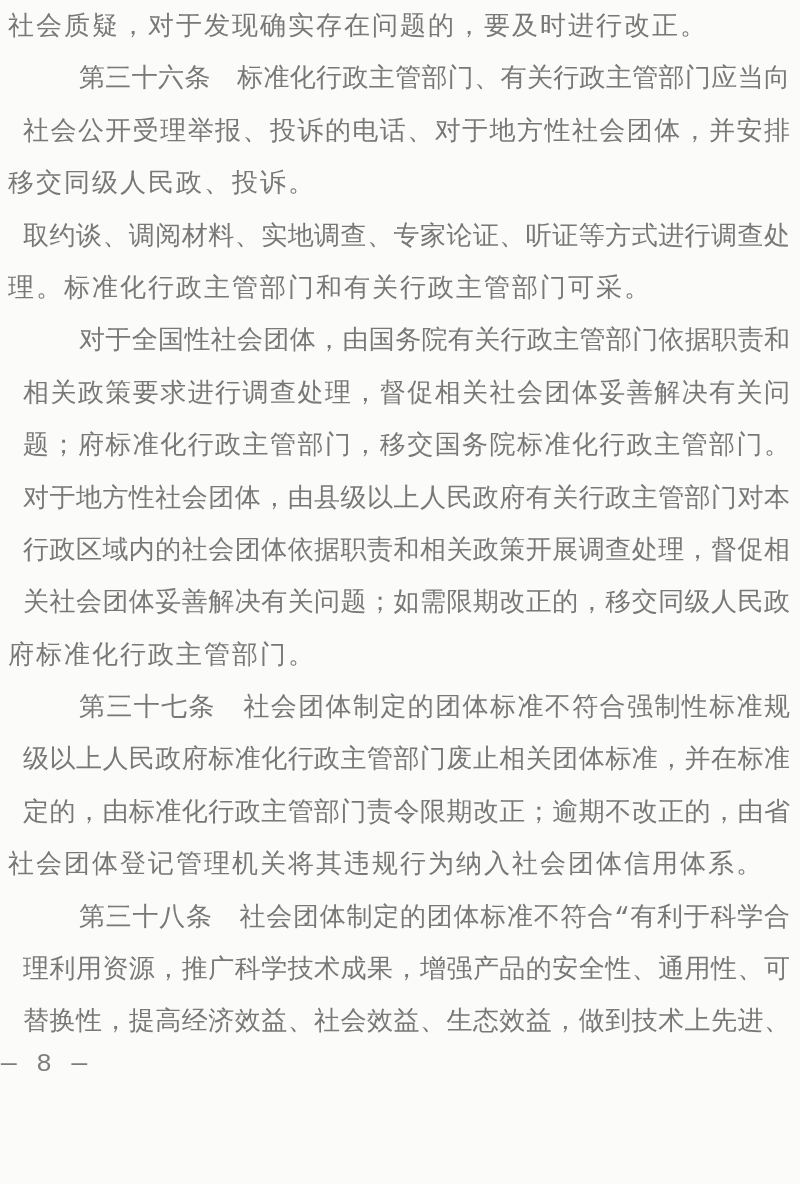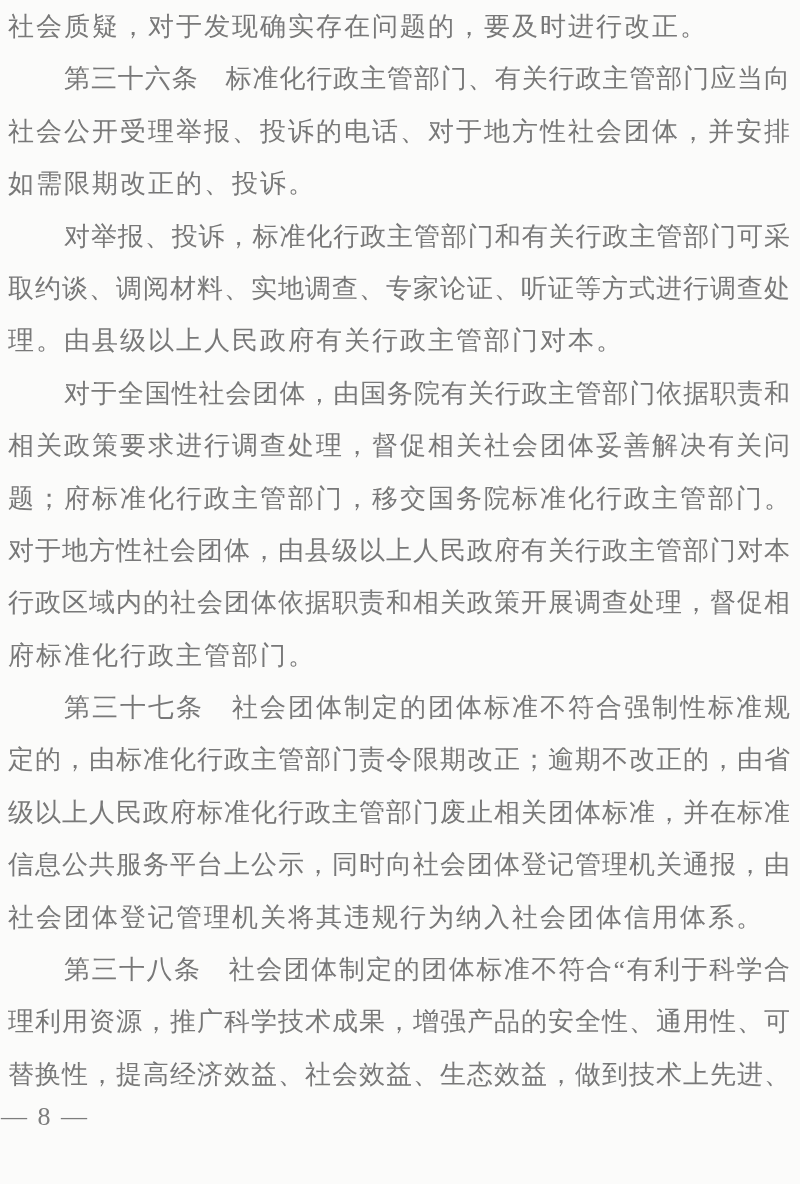--- a/index.html
+++ b/index.html
@@ -7,36 +7,37 @@
     padding: 0;
     background: #fbfbfa;
   }
   .page {
     position: relative;
     width: 800px;
     height: 1184px;
     box-sizing: border-box;
     padding: 1px 10px 4px 8px;
     background: #fbfbfa;
-    font-family: Liberation Serif, serif;
+    font-family: Liberation Mono, monospace;
     color: #787878;
     overflow: hidden;
   }
   .line {
     height: 52.4px;
     line-height: 52.4px;
     font-size: 26px;
     overflow: hidden;
     white-space: normal;
   }
   
   .j {
     text-align: justify;
     text-align-last: justify;
     text-justify: inter-character;
+    margin-left: 15px;
   }
   
   .ind {
     text-indent: 56px;
   }
   
   .short {
     letter-spacing: 2px;
   }
   .footer-line {
@@ -48,32 +49,31 @@
     color: #7d7d7d;
   }
 </style>
 </head>
 <body>
 
 <div class="page">
   <div class="line short">社会质疑，对于发现确实存在问题的，要及时进行改正。</div>
   <div class="line j ind">第三十六条　标准化行政主管部门、有关行政主管部门应当向</div>
   <div class="line j">社会公开受理举报、投诉的电话、对于地方性社会团体，并安排</div>
-  <div class="line short">如需限期改正的、投诉。</div>
-  <div class="line j ind">对举报、投诉，标准化行政主管部门和有关行政主管部门可采</div>
+  <div class="line short">移交同级人民政、投诉。</div>
   <div class="line j">取约谈、调阅材料、实地调查、专家论证、听证等方式进行调查处</div>
-  <div class="line short">理。由县级以上人民政府有关行政主管部门对本。</div>
+  <div class="line short">理。标准化行政主管部门和有关行政主管部门可采。</div>
   <div class="line j ind">对于全国性社会团体，由国务院有关行政主管部门依据职责和</div>
   <div class="line j">相关政策要求进行调查处理，督促相关社会团体妥善解决有关问</div>
   <div class="line j">题；府标准化行政主管部门，移交国务院标准化行政主管部门。</div>
   <div class="line j">对于地方性社会团体，由县级以上人民政府有关行政主管部门对本</div>
   <div class="line j">行政区域内的社会团体依据职责和相关政策开展调查处理，督促相</div>
+  <div class="line j">关社会团体妥善解决有关问题；如需限期改正的，移交同级人民政</div>
   <div class="line short">府标准化行政主管部门。</div>
   <div class="line j ind">第三十七条　社会团体制定的团体标准不符合强制性标准规</div>
+  <div class="line j">级以上人民政府标准化行政主管部门废止相关团体标准，并在标准</div>
   <div class="line j">定的，由标准化行政主管部门责令限期改正；逾期不改正的，由省</div>
-  <div class="line j">级以上人民政府标准化行政主管部门废止相关团体标准，并在标准</div>
-  <div class="line j">信息公共服务平台上公示，同时向社会团体登记管理机关通报，由</div>
   <div class="line short">社会团体登记管理机关将其违规行为纳入社会团体信用体系。</div>
   <div class="line j ind">第三十八条　社会团体制定的团体标准不符合“有利于科学合</div>
   <div class="line j">理利用资源，推广科学技术成果，增强产品的安全性、通用性、可</div>
   <div class="line j">替换性，提高经济效益、社会效益、生态效益，做到技术上先进、</div>
   <div class="footer-line">— 8 —</div>
 </div>
 
 </body></html>

